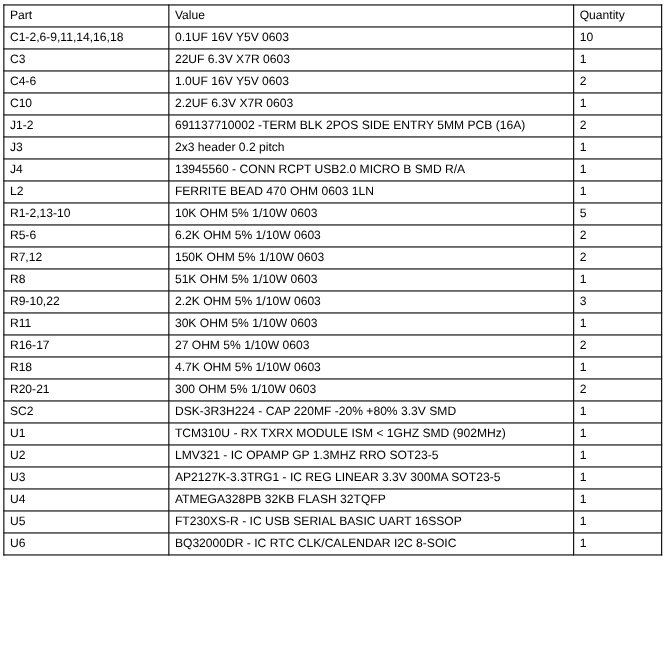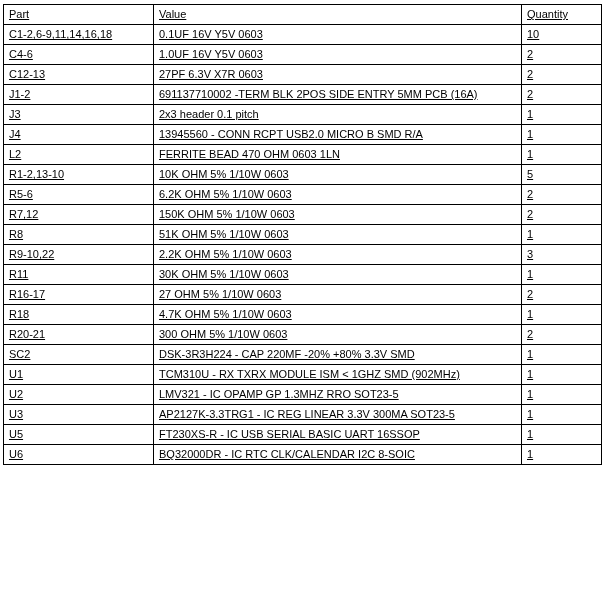--- a/index.html
+++ b/index.html
@@ -11,21 +11,20 @@
     width: 605px;
     height: 604px;
     font-family: "Liberation Sans", sans-serif;
     color: #000000;
     overflow: hidden;
   }
   .bom-wrap {
     padding: 4px 3px 0 3px;
     box-sizing: border-box;
     width: 547px;
-    text-decoration: underline;
   }
   table.bom {
     border-collapse: collapse;
     table-layout: fixed;
     width: 598px;
     font-size: 11px;
   }
   table.bom th, table.bom td {
     border: 1px solid #000000;
     padding: 2px 4px 2px 5px;
@@ -67,37 +66,42 @@
         <th class="qty">Quantity</th>
       </tr>
     </thead>
     <tbody id="bom-body">
         <tr>
           <td>C1-2,6-9,11,14,16,18</td>
           <td>0.1UF 16V Y5V 0603</td>
           <td class="qty">10</td>
         </tr>
         <tr>
+          <td>C3</td>
+          <td>22UF 6.3V X7R 0603</td>
+          <td class="qty">1</td>
+        </tr>
+        <tr>
           <td>C4-6</td>
           <td>1.0UF 16V Y5V 0603</td>
           <td class="qty">2</td>
         </tr>
         <tr>
-          <td>C12-13</td>
-          <td>27PF 6.3V X7R 0603</td>
-          <td class="qty">2</td>
+          <td>C10</td>
+          <td>2.2UF 6.3V X7R 0603</td>
+          <td class="qty">1</td>
         </tr>
         <tr>
           <td>J1-2</td>
           <td>691137710002 -TERM BLK 2POS SIDE ENTRY 5MM PCB (16A)</td>
           <td class="qty">2</td>
         </tr>
         <tr>
           <td>J3</td>
-          <td>2x3 header 0.1 pitch</td>
+          <td>2x3 header 0.2 pitch</td>
           <td class="qty">1</td>
         </tr>
         <tr>
           <td>J4</td>
           <td>13945560 - CONN RCPT USB2.0 MICRO B SMD R/A</td>
           <td class="qty">1</td>
         </tr>
         <tr>
           <td>L2</td>
           <td>FERRITE BEAD 470 OHM 0603 1LN</td>
@@ -162,20 +166,25 @@
           <td>U2</td>
           <td>LMV321 - IC OPAMP GP 1.3MHZ RRO SOT23-5</td>
           <td class="qty">1</td>
         </tr>
         <tr>
           <td>U3</td>
           <td>AP2127K-3.3TRG1 - IC REG LINEAR 3.3V 300MA SOT23-5</td>
           <td class="qty">1</td>
         </tr>
         <tr>
+          <td>U4</td>
+          <td>ATMEGA328PB 32KB FLASH 32TQFP</td>
+          <td class="qty">1</td>
+        </tr>
+        <tr>
           <td>U5</td>
           <td>FT230XS-R - IC USB SERIAL BASIC UART 16SSOP</td>
           <td class="qty">1</td>
         </tr>
         <tr>
           <td>U6</td>
           <td>BQ32000DR - IC RTC CLK/CALENDAR I2C 8-SOIC</td>
           <td class="qty">1</td>
         </tr>
       </tbody>

